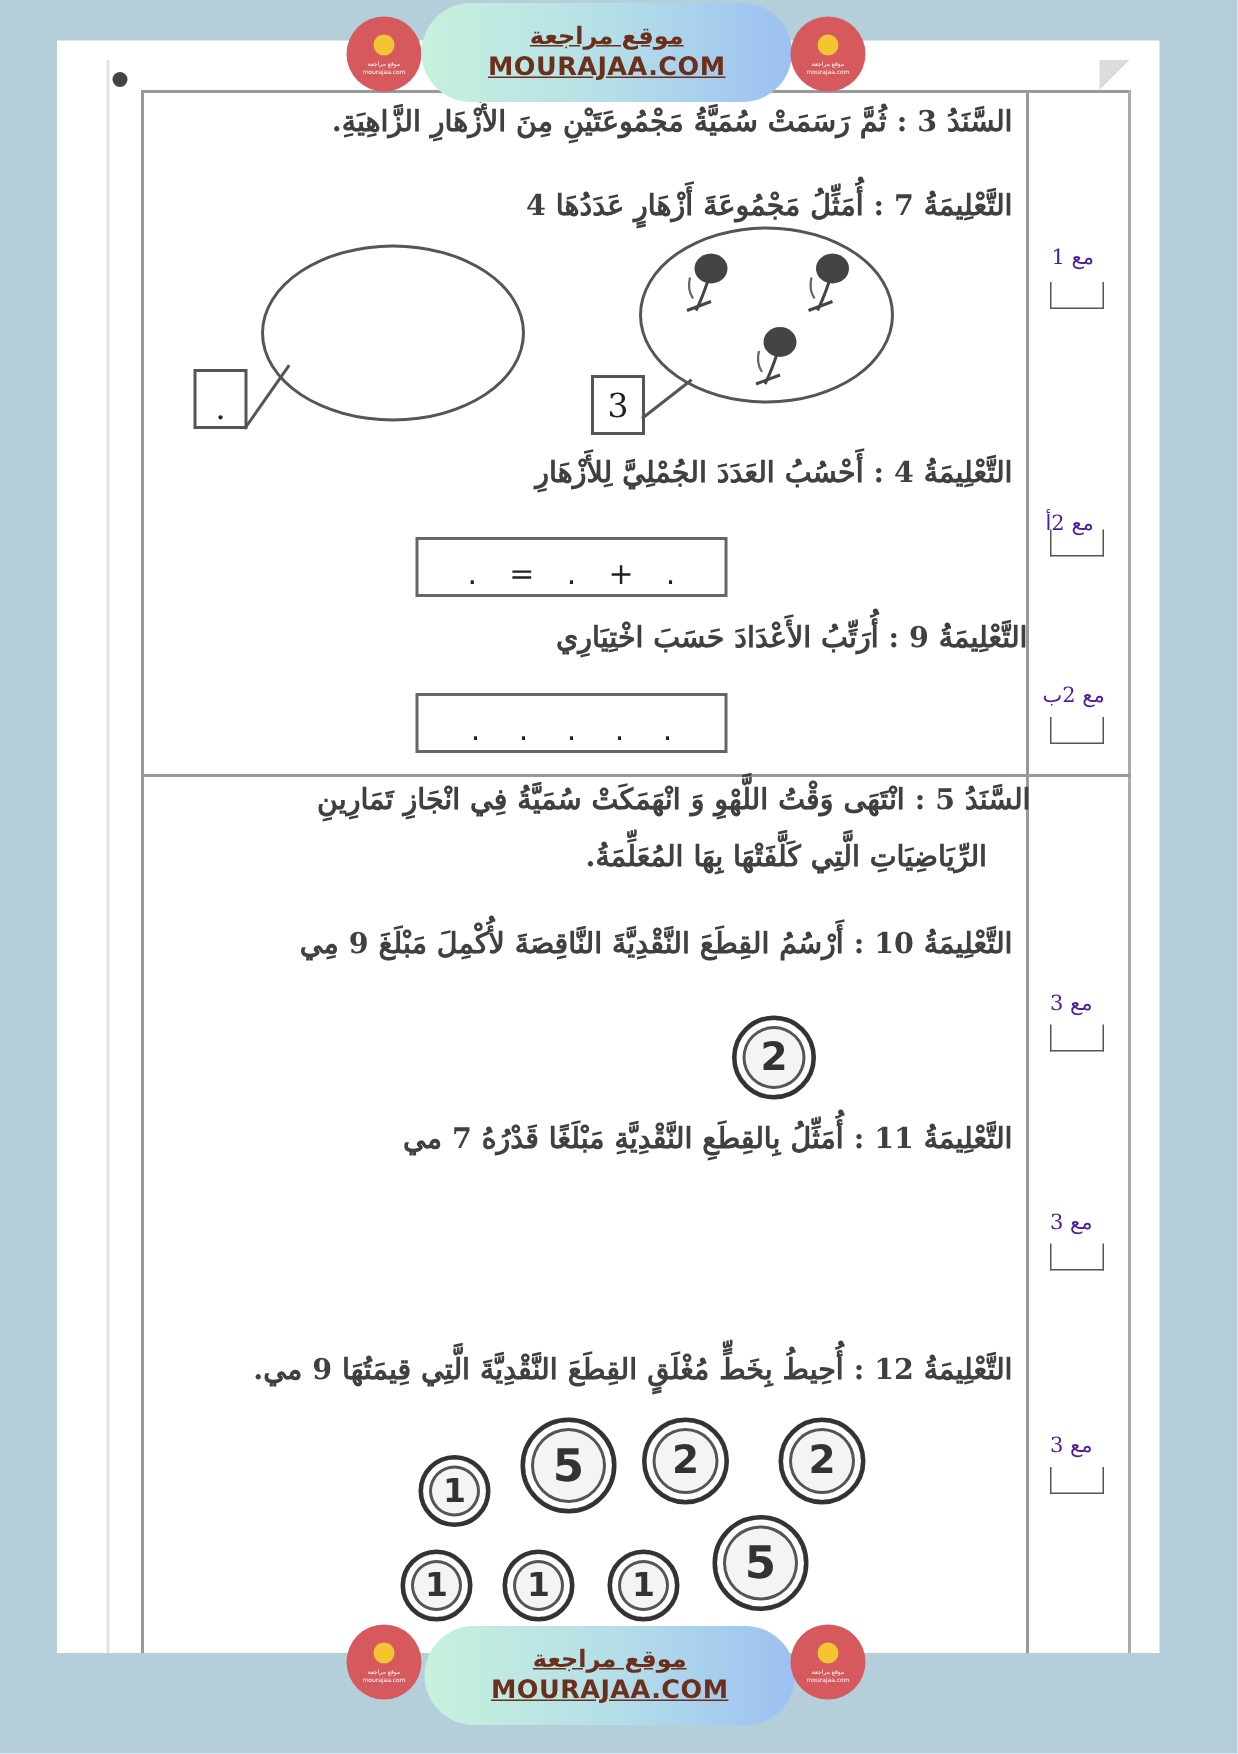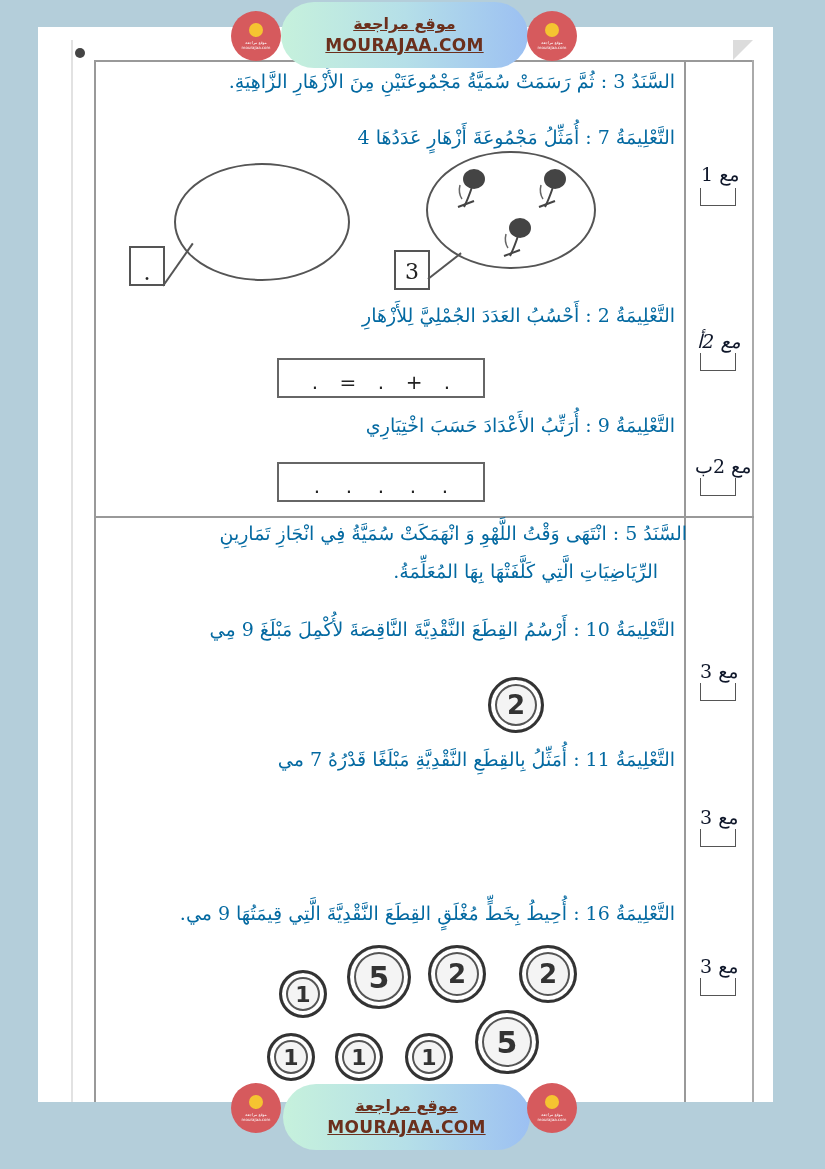--- a/index.html
+++ b/index.html
@@ -18,24 +18,24 @@
   .frame {
     position: absolute; left: 94px; top: 60px; width: 660px; height: 1042px;
     border-left: 2px solid #999; border-top: 2px solid #999;
   }
   .right-col-line { position: absolute; left: 684px; top: 60px; width: 2px; height: 1042px; background: #999; }
   .outer-right-line { position: absolute; left: 752px; top: 60px; width: 2px; height: 1042px; background: #aaa; }
   .section-divider { position: absolute; left: 94px; top: 516px; width: 660px; height: 2px; background: #999; }
   .fold { position: absolute; left: 733px; top: 40px; width: 0; height: 0;
     border-left: 20px solid transparent; border-top: 20px solid #dcdcdc; transform: scaleX(-1); }
 
-  .ar { position: absolute; direction: rtl; text-align: right; color: #0369a1;
-    font-family: "DejaVu Serif", serif; font-size: 19px; line-height: 30px; white-space: nowrap; }
+  .ar { position: absolute; direction: rtl; text-align: right; color: #404040;
+    font-family: "DejaVu Serif", serif; font-size: 19px; line-height: 30px; white-space: nowrap; font-weight: bold; }
 
-  .score { position: absolute; direction: rtl; font-size: 19px; color: #0f172a; font-family: "DejaVu Serif", serif; }
+  .score { position: absolute; direction: rtl; font-size: 14px; color: #4c1d95; font-family: "DejaVu Serif", serif; }
   .score-box { position: absolute; width: 36px; height: 18px;
     border-left: 1.5px solid #555; border-right: 1.5px solid #555; border-bottom: 1.5px solid #555; }
 
   .ellipse { position: absolute; border: 2px solid #555; border-radius: 50%; background: #fff; }
   .label-box { position: absolute; border: 2px solid #555; background: #fff;
     font-size: 22px; text-align: center; font-family: "DejaVu Serif", serif; color:#222; }
   .connector { position: absolute; height: 2px; background: #555; transform-origin: left center; }
   .flower { position: absolute; width: 40px; height: 48px; }
   .answer-box { position: absolute; border: 2px solid #666; background: #fff;
     font-size: 20px; color: #222; font-family: "DejaVu Sans", sans-serif; display:flex;
@@ -93,32 +93,32 @@
 <svg class="flower" style="left:496px; top:214px;" viewBox="0 0 40 48">
   <ellipse cx="24" cy="14" rx="11" ry="10" fill="#444"></ellipse>
     <path d="M22 22 Q18 34 14 42" stroke="#444" stroke-width="2" fill="none"></path>
   <path d="M10 20 Q8 28 12 34" stroke="#666" stroke-width="1.5" fill="none"></path>
     <path d="M8 42 L24 36" stroke="#444" stroke-width="2"></path>
   </svg>
 
 <div class="score" style="left:701px; top:163px;">مع 1</div>
 <div class="score-box" style="left:700px; top:188px;"></div>
 
-<div class="ar" style="right:150px; top:300px;">التَّعْلِيمَةُ 2 : أَحْسُبُ العَدَدَ الجُمْلِيَّ لِلأَزْهَارِ</div>
+<div class="ar" style="right:150px; top:300px;">التَّعْلِيمَةُ 4 : أَحْسُبُ العَدَدَ الجُمْلِيَّ لِلأَزْهَارِ</div>
 <div class="answer-box" style="left:277px; top:358px; width:208px; height:40px;">
   <span>.</span>
   <span>=</span>
   <span>.</span>
   <span>+</span>
   <span>.</span>
 </div>
-<div class="score" style="left:697px; top:330px;font-style:italic;">مع 2أ</div>
+<div class="score" style="left:697px; top:340px;">مع 2أ</div>
 <div class="score-box" style="left:700px; top:353px;"></div>
 
-<div class="ar" style="right:150px; top:410px;">التَّعْلِيمَةُ 9 : أُرَتِّبُ الأَعْدَادَ حَسَبَ اخْتِيَارِي</div>
+<div class="ar" style="right:140px; top:410px;">التَّعْلِيمَةُ 9 : أُرَتِّبُ الأَعْدَادَ حَسَبَ اخْتِيَارِي</div>
 <div class="answer-box" style="left:277px; top:462px; width:208px; height:40px;">
   <span>.</span>
   <span>.</span>
   <span>.</span>
   <span>.</span>
   <span>.</span>
 </div>
 <div class="score" style="left:695px; top:455px;">مع 2ب</div>
 <div class="score-box" style="left:700px; top:478px;"></div>
 
@@ -127,21 +127,21 @@
 
 <div class="ar" style="right:150px; top:614px;">التَّعْلِيمَةُ 10 : أَرْسُمُ القِطَعَ النَّقْدِيَّةَ النَّاقِصَةَ لأُكْمِلَ مَبْلَغَ 9 مِي</div>
 <div class="coin" style="left:488px; top:677px; width:56px; height:56px; font-size:26px;">2</div>
 <div class="score" style="left:700px; top:660px;">مع 3</div>
 <div class="score-box" style="left:700px; top:683px;"></div>
 
 <div class="ar" style="right:150px; top:744px;">التَّعْلِيمَةُ 11 : أُمَثِّلُ بِالقِطَعِ النَّقْدِيَّةِ مَبْلَغًا قَدْرُهُ 7 مي</div>
 <div class="score" style="left:700px; top:806px;">مع 3</div>
 <div class="score-box" style="left:700px; top:829px;"></div>
 
-<div class="ar" style="right:150px; top:898px;">التَّعْلِيمَةُ 16 : أُحِيطُ بِخَطٍّ مُغْلَقٍ القِطَعَ النَّقْدِيَّةَ الَّتِي قِيمَتُهَا 9 مي.</div>
+<div class="ar" style="right:150px; top:898px;">التَّعْلِيمَةُ 12 : أُحِيطُ بِخَطٍّ مُغْلَقٍ القِطَعَ النَّقْدِيَّةَ الَّتِي قِيمَتُهَا 9 مي.</div>
 <div class="score" style="left:700px; top:955px;">مع 3</div>
 <div class="score-box" style="left:700px; top:978px;"></div>
 
 <div class="coin" style="left:279px; top:970px; width:48px; height:48px; font-size:22px;">1</div>
 <div class="coin" style="left:347px; top:945px; width:64px; height:64px; font-size:30px;">5</div>
 <div class="coin" style="left:428px; top:945px; width:58px; height:58px; font-size:26px;">2</div>
 <div class="coin" style="left:519px; top:945px; width:58px; height:58px; font-size:26px;">2</div>
 <div class="coin" style="left:267px; top:1033px; width:48px; height:48px; font-size:22px;">1</div>
 <div class="coin" style="left:335px; top:1033px; width:48px; height:48px; font-size:22px;">1</div>
 <div class="coin" style="left:405px; top:1033px; width:48px; height:48px; font-size:22px;">1</div>

